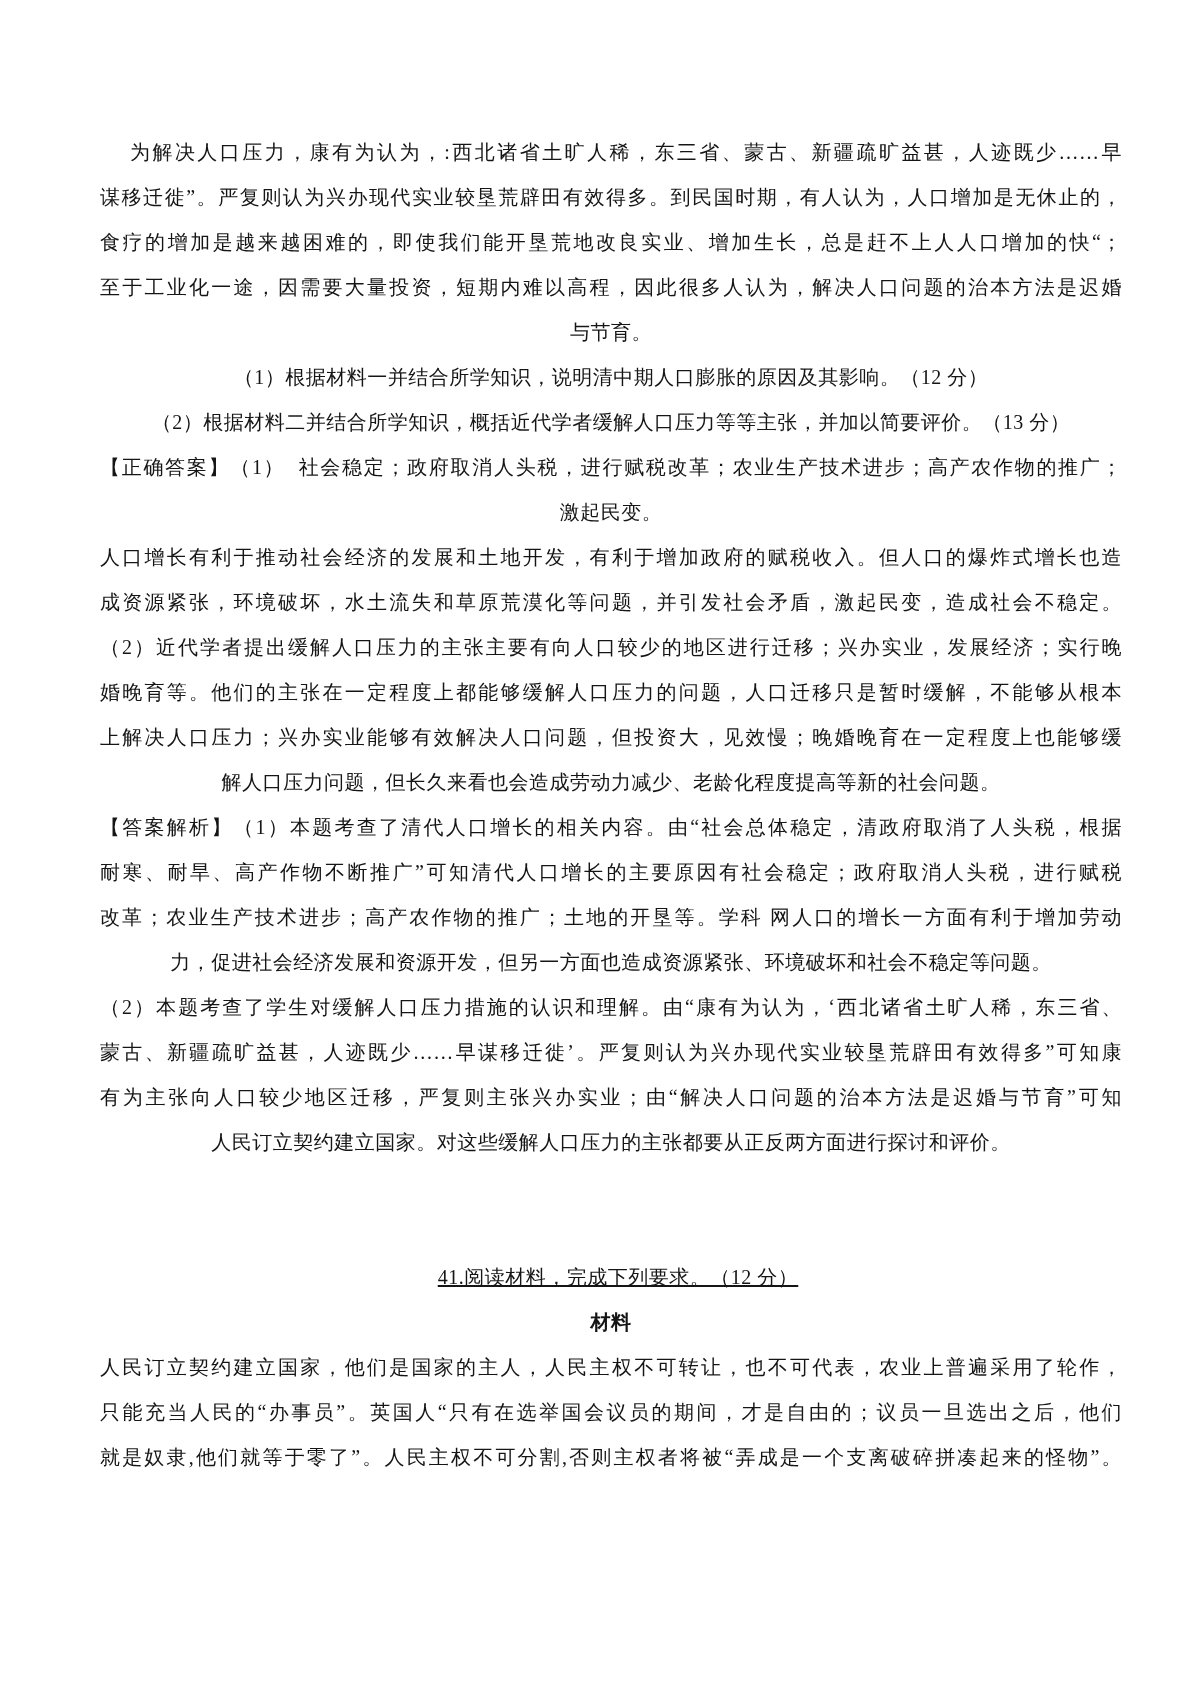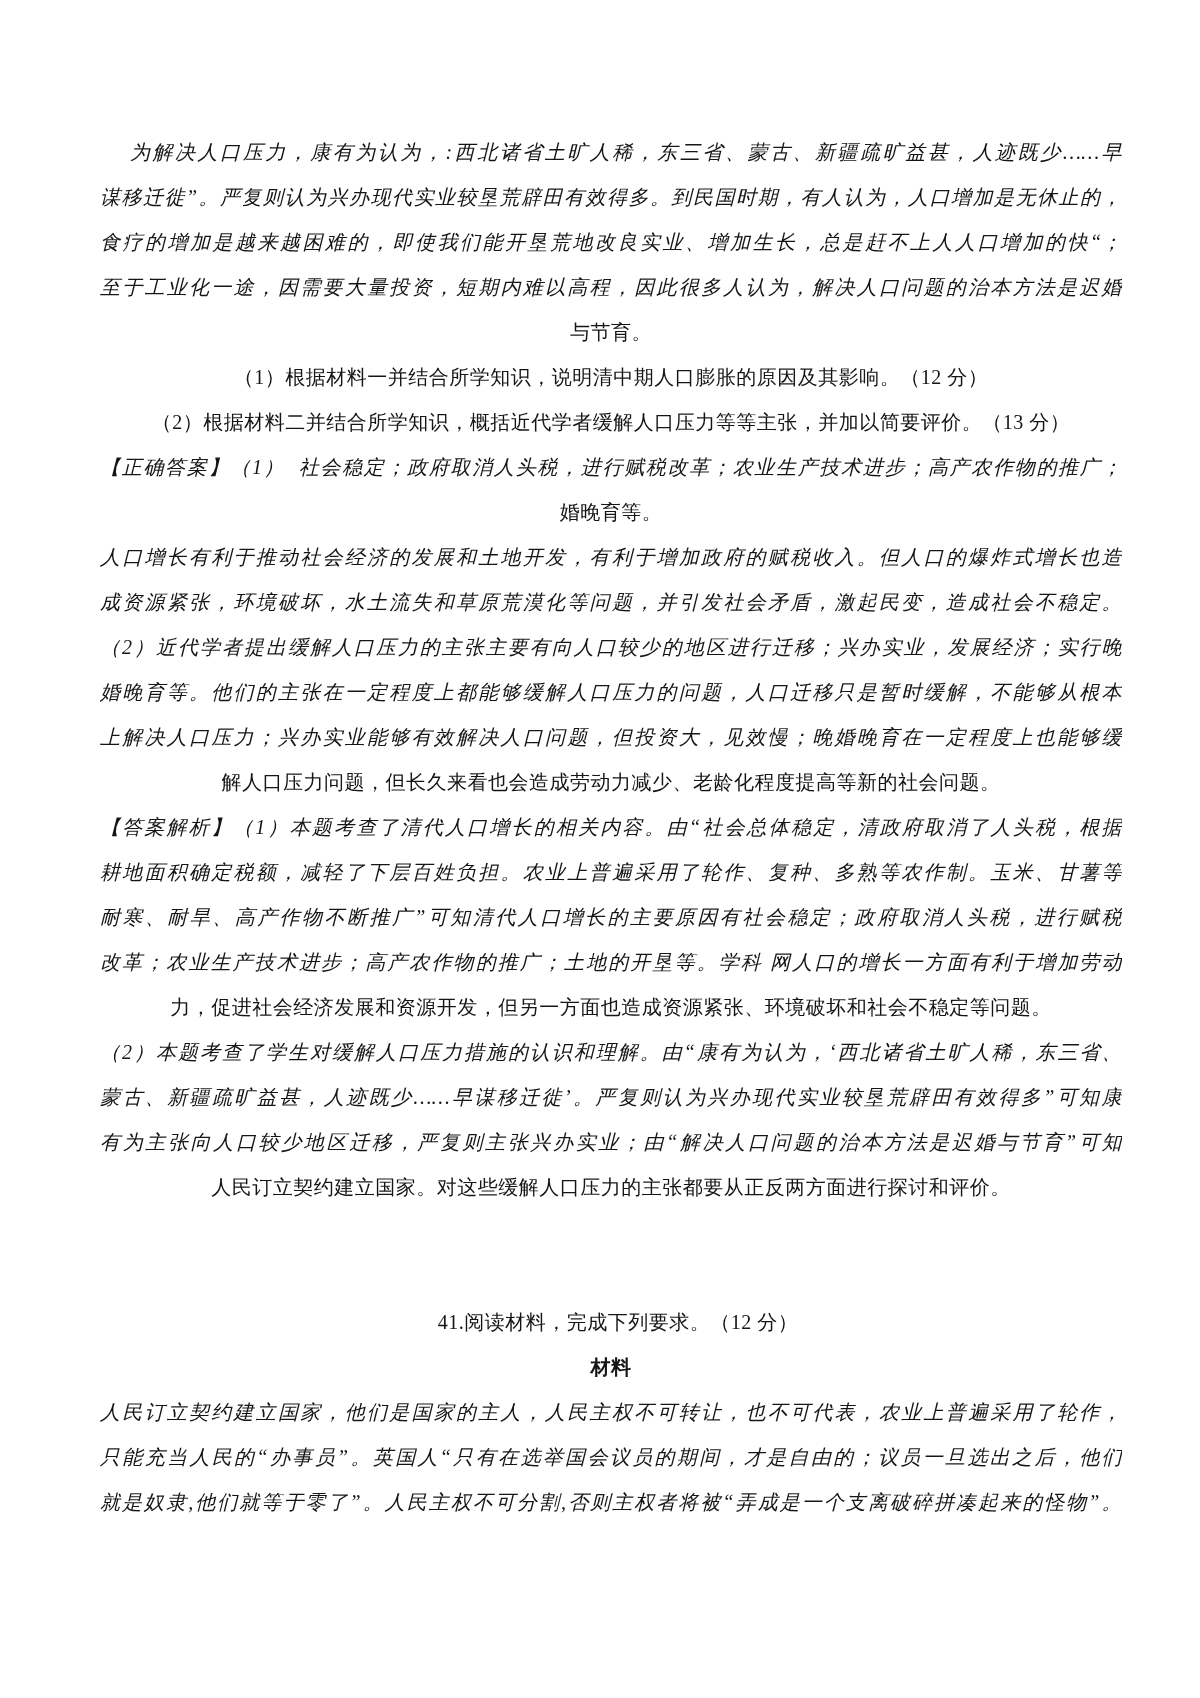--- a/index.html
+++ b/index.html
@@ -26,24 +26,23 @@
     line-height: 45px;
     height: 45px;
     overflow: hidden;
     text-align: center;
     letter-spacing: 0.5px;
     white-space: pre-wrap;
   }
   .line.fill {
     text-align: justify;
     text-align-last: justify;
-    font-style: italic;
   }
   .line.indent { text-indent: 30px; }
-  .line.sm-indent { text-indent: 14px; }
+  .line.sm-indent { text-indent: 14px; text-decoration: underline; }
   .line.bold { font-weight: bold; }
   .spacer { width: 100%; }
 </style>
 </head>
 <body>
 
 <div class="page">
     <div class="block">
       <div class="line fill indent">为解决人口压力，康有为认为，:西北诸省土旷人稀，东三省、蒙古、新疆疏旷益甚，人迹既少……早</div>
       <div class="line fill">谋移迁徙”。严复则认为兴办现代实业较垦荒辟田有效得多。到民国时期，有人认为，人口增加是无休止的，</div>
@@ -52,35 +51,34 @@
       <div class="line">与节育。</div>
     </div>
     <div class="block">
       <div class="line">（1）根据材料一并结合所学知识，说明清中期人口膨胀的原因及其影响。（12 分）</div>
     </div>
     <div class="block">
       <div class="line">（2）根据材料二并结合所学知识，概括近代学者缓解人口压力等等主张，并加以简要评价。（13 分）</div>
     </div>
     <div class="block">
       <div class="line fill">【正确答案】（1）  社会稳定；政府取消人头税，进行赋税改革；农业生产技术进步；高产农作物的推广；</div>
-      <div class="line">婚晚育等。</div>
+      <div class="line">激起民变。</div>
     </div>
     <div class="block">
       <div class="line fill">人口增长有利于推动社会经济的发展和土地开发，有利于增加政府的赋税收入。但人口的爆炸式增长也造</div>
       <div class="line fill">成资源紧张，环境破坏，水土流失和草原荒漠化等问题，并引发社会矛盾，激起民变，造成社会不稳定。</div>
     </div>
     <div class="block">
       <div class="line fill">（2）近代学者提出缓解人口压力的主张主要有向人口较少的地区进行迁移；兴办实业，发展经济；实行晚</div>
       <div class="line fill">婚晚育等。他们的主张在一定程度上都能够缓解人口压力的问题，人口迁移只是暂时缓解，不能够从根本</div>
       <div class="line fill">上解决人口压力；兴办实业能够有效解决人口问题，但投资大，见效慢；晚婚晚育在一定程度上也能够缓</div>
       <div class="line">解人口压力问题，但长久来看也会造成劳动力减少、老龄化程度提高等新的社会问题。</div>
     </div>
     <div class="block">
       <div class="line fill">【答案解析】（1）本题考查了清代人口增长的相关内容。由“社会总体稳定，清政府取消了人头税，根据</div>
-      <div class="line fill">耕地面积确定税额，减轻了下层百姓负担。农业上普遍采用了轮作、复种、多熟等农作制。玉米、甘薯等</div>
       <div class="line fill">耐寒、耐旱、高产作物不断推广”可知清代人口增长的主要原因有社会稳定；政府取消人头税，进行赋税</div>
       <div class="line fill">改革；农业生产技术进步；高产农作物的推广；土地的开垦等。学科 网人口的增长一方面有利于增加劳动</div>
       <div class="line">力，促进社会经济发展和资源开发，但另一方面也造成资源紧张、环境破坏和社会不稳定等问题。</div>
     </div>
     <div class="block">
       <div class="line fill">（2）本题考查了学生对缓解人口压力措施的认识和理解。由“康有为认为，‘西北诸省土旷人稀，东三省、</div>
       <div class="line fill">蒙古、新疆疏旷益甚，人迹既少……早谋移迁徙’。严复则认为兴办现代实业较垦荒辟田有效得多”可知康</div>
       <div class="line fill">有为主张向人口较少地区迁移，严复则主张兴办实业；由“解决人口问题的治本方法是迟婚与节育”可知</div>
       <div class="line">人民订立契约建立国家。对这些缓解人口压力的主张都要从正反两方面进行探讨和评价。</div>
     </div>

